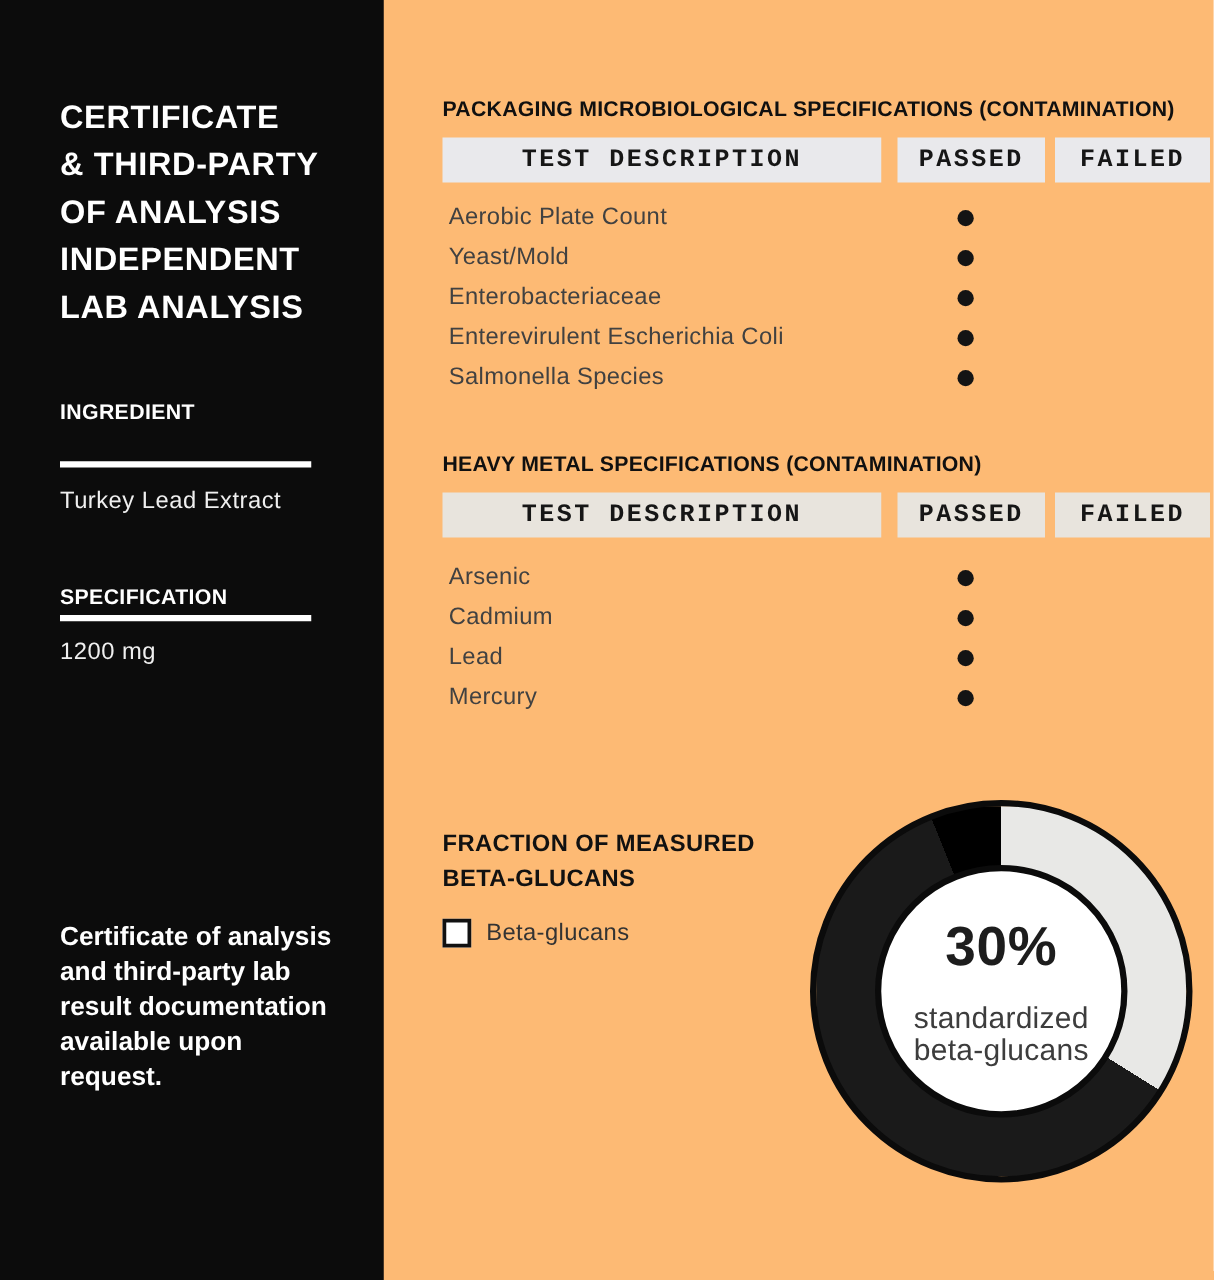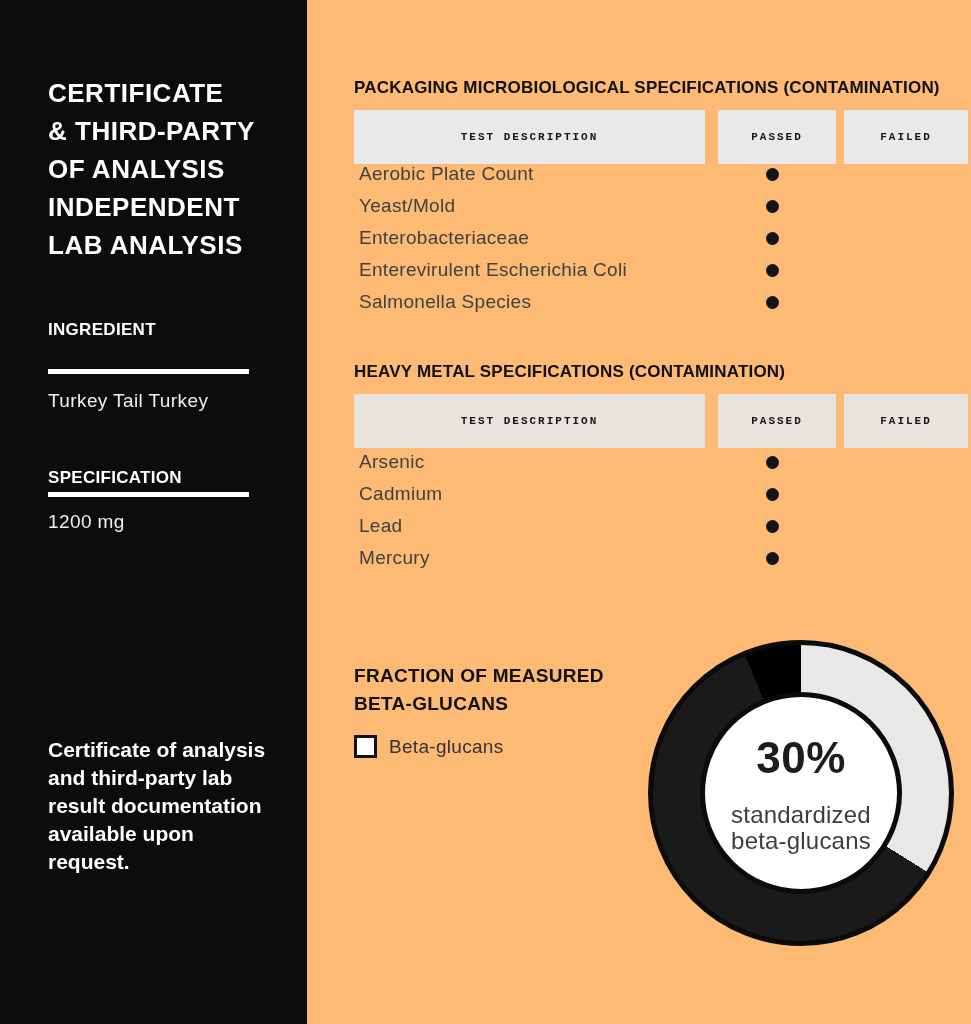--- a/index.html
+++ b/index.html
@@ -51,23 +51,23 @@
   .t1-title { top:78px; }
   .t2-title { top:362px; }
 
   .thead {
     position:absolute; left:354px; width:614px; height:36px;
     display:flex;
   }
   .thead.h1 { top:110px; }
   .thead.h2 { top:394px; }
   .th {
-    height:54px; display:flex; align-items:center; justify-content:center;
+    height:36px; display:flex; align-items:center; justify-content:center;
     font-family:"Liberation Mono", monospace;
-    font-size:11px; font-weight:bold; letter-spacing:2px; color:#161616;
+    font-size:20px; font-weight:bold; letter-spacing:2px; color:#161616;
   }
   .th.c-test   { width:351px; margin-right:13px; }
   .th.c-passed { width:118px; margin-right:8px; }
   .th.c-failed { width:124px; }
 
   .tbody { position:absolute; left:354px; width:614px; }
   .tbody.b1 { top:158px; }
   .tbody.b2 { top:446px; }
   .trow { position:relative; height:32px; display:flex; align-items:center; }
   .tname {
@@ -125,21 +125,21 @@
       <div>&amp; THIRD-PARTY</div>
       <div>OF ANALYSIS</div>
       <div>INDEPENDENT</div>
       <div>LAB ANALYSIS</div>
     </div>
 
     <div class="sb-label ing">
       <div>INGREDIENT</div>
     </div>
     <div class="sb-bar bar1"></div>
-    <div class="sb-value ing-v">Turkey Tail Turkey</div>
+    <div class="sb-value ing-v">Turkey Lead Extract</div>
 
     <div class="sb-label spec">SPECIFICATION</div>
     <div class="sb-bar bar2"></div>
     <div class="sb-value spec-v">1200 mg</div>
 
     <p class="sb-footer">Certificate of analysis and third-party lab result documentation available upon request.</p>
   </aside>
 
   <div class="section-title t1-title">PACKAGING MICROBIOLOGICAL SPECIFICATIONS (CONTAMINATION)</div>
   <div class="thead h1">

